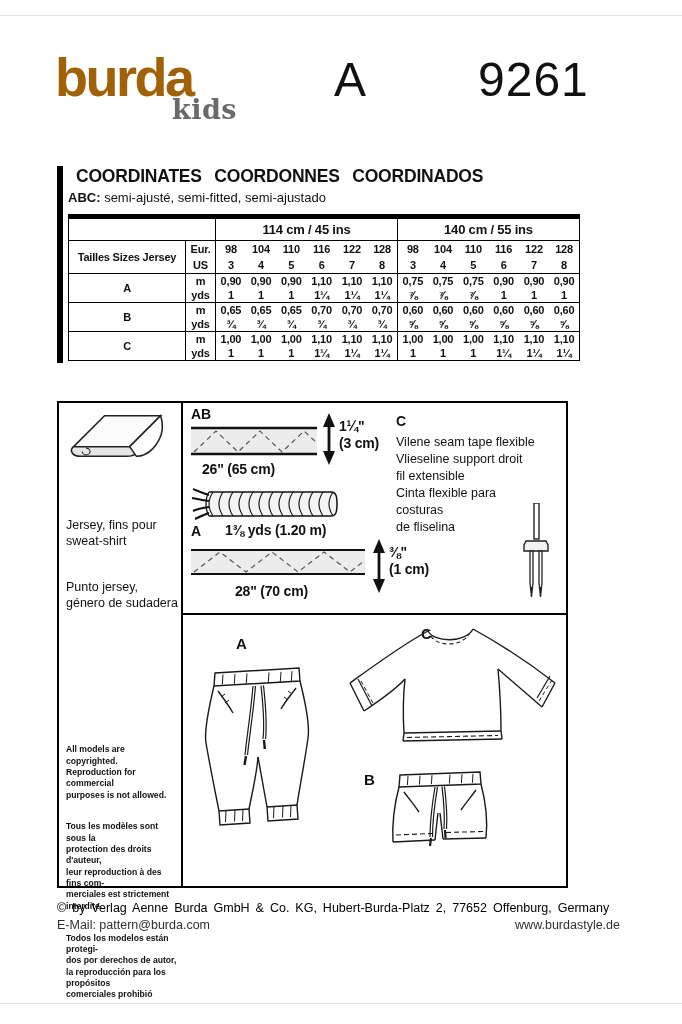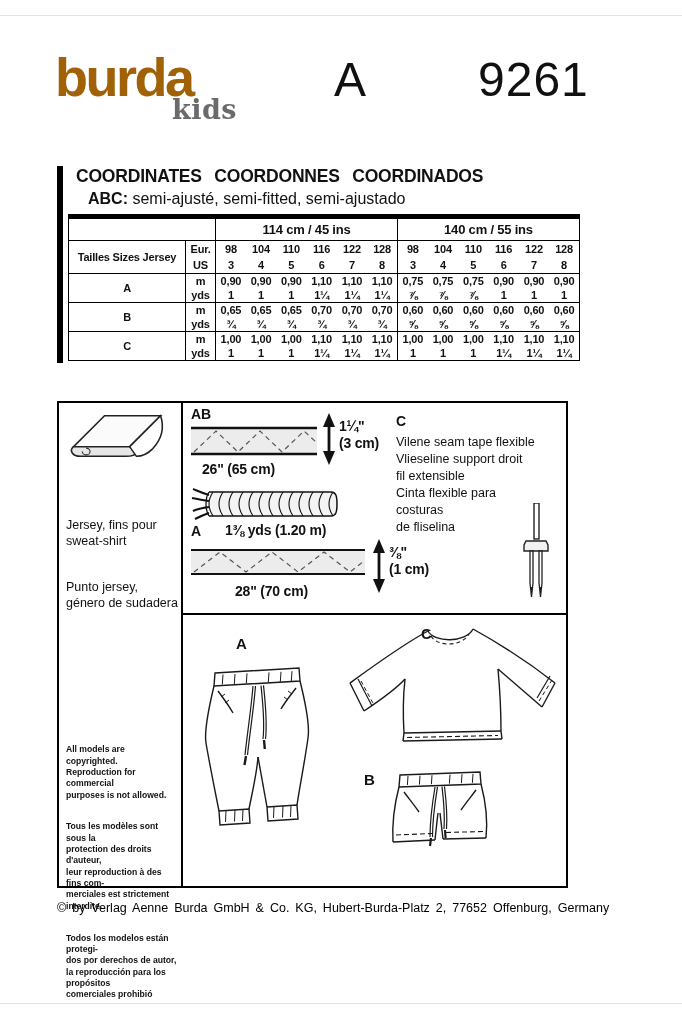--- a/index.html
+++ b/index.html
@@ -12,21 +12,21 @@
   .brand{position:absolute;left:55px;top:50px;width:182px;}
   .brand-main{font-size:54px;font-weight:700;letter-spacing:-2.5px;color:#a16207;line-height:1;}
   .brand-sub{font-family:"DejaVu Serif",serif;font-size:27px;font-weight:700;color:#6a6a6a;
              text-align:right;margin-top:-10px;letter-spacing:.5px;}
   .view-letter{position:absolute;left:334px;top:52px;font-size:48px;font-weight:400;}
   .pattern-number{position:absolute;left:478px;top:52px;font-size:48px;font-weight:400;letter-spacing:1px;}
 
   
   .bar-left{position:absolute;left:57px;top:166px;width:6px;height:197px;background:#000;}
   .coord-title{position:absolute;left:76px;top:166px;font-size:17.5px;font-weight:700;word-spacing:.45em;letter-spacing:-.2px;}
-  .coord-abc{position:absolute;left:88px;top:190px;font-size:16px;}
+  .coord-abc{position:absolute;left:68px;top:190px;font-size:13px;}
   .coord-abc b{font-weight:700;}
 
   
   .size-table-wrap{position:absolute;left:68px;top:214px;width:500px;}
   table.sizes{border-collapse:collapse;table-layout:fixed;width:512px;
               border:1.6px solid #000;border-top:5px solid #000;padding-left:8px;}
   table.sizes td{padding:0;font-size:11px;font-weight:700;letter-spacing:-.2px;vertical-align:middle;}
   tr.grp td{height:21px;border-bottom:1.6px solid #000;font-size:13px;text-align:center;}
   tr.grp td.blank{border-right:1.6px solid #000;}
   tr.grp td.g2{border-left:1.6px solid #000;}
@@ -430,13 +430,17 @@
           <path d="M16,72 L52,70.5" stroke-dasharray="5,3" stroke-width="1.1"></path>
           <path d="M66,69.5 L103,68.5" stroke-dasharray="5,3" stroke-width="1.1"></path>
           <path d="M24,29 C30,37 35,43 39,49"></path>
           <path d="M96,27 C90,35 85,41 81,47"></path>
         </svg>
       </div>
     </div>
   </div>
 
   <div class="footer1">© by Verlag Aenne Burda GmbH &amp; Co. KG, Hubert-Burda-Platz 2, 77652 Offenburg, Germany</div>
+  <div class="footer2">
+    <span>E-Mail: pattern@burda.com</span>
+    <span>www.burdastyle.de</span>
+  </div>
 </div>
 
 </body></html>

